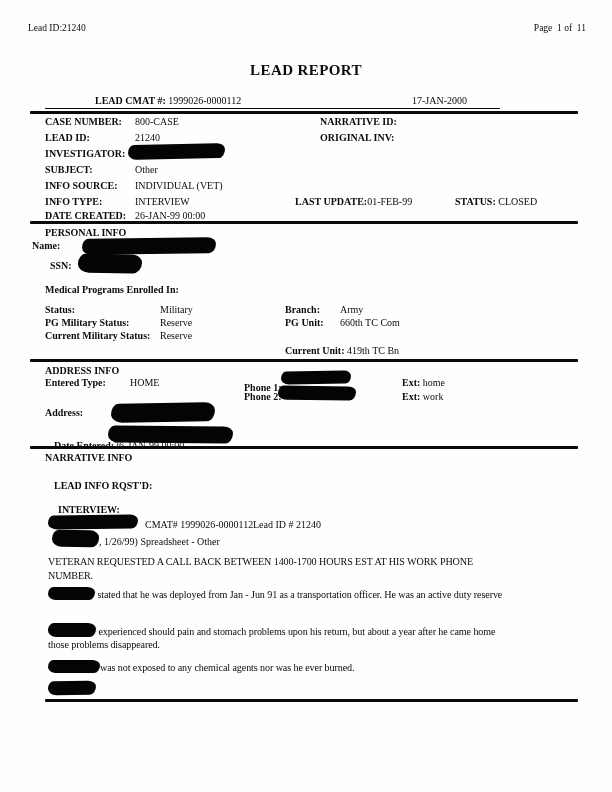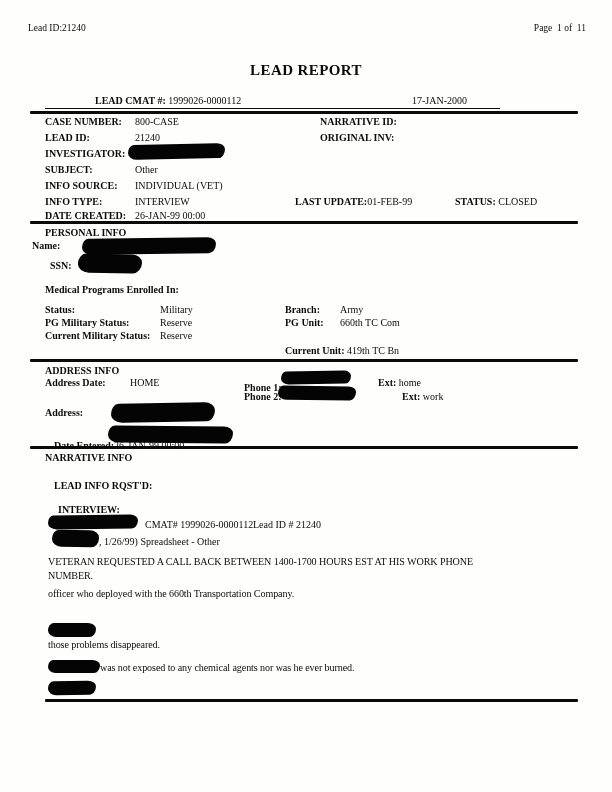--- a/index.html
+++ b/index.html
@@ -118,26 +118,26 @@
       <span>419th TC Bn</span>
     </span>
 
     <div class="hr hr-thick" style="left:30px;top:359px;width:548px"></div>
   </section>
 
   
   <section>
     <span class="abs b" style="left:45px;top:365px">ADDRESS INFO</span>
 
-    <span class="abs b" style="left:45px;top:377px">Address Date:</span>
+    <span class="abs b" style="left:45px;top:377px">Entered Type:</span>
     <span class="abs" style="left:130px;top:377px">HOME</span>
 
     <span class="abs b" style="left:244px;top:382px">Phone 1:</span>
     <div class="redact" style="left:281px;top:371px;width:70px;height:13px;transform:rotate(-1deg)"></div>
-    <span class="abs" style="left:378px;top:377px">
+    <span class="abs" style="left:402px;top:377px">
       <span class="b">Ext:</span>
       <span>home</span>
     </span>
 
     <span class="abs b" style="left:244px;top:391px">Phone 2:</span>
     <div class="redact" style="left:278px;top:386px;width:78px;height:14px;transform:rotate(.7deg)"></div>
     <span class="abs" style="left:402px;top:391px">
       <span class="b">Ext:</span>
       <span>work</span>
     </span>
@@ -167,25 +167,25 @@
 
     <div class="redact" style="left:52px;top:530px;width:47px;height:17px;transform:rotate(1deg);border-radius:9px 12px 10px 12px / 12px 9px 12px 10px"></div>
     <span class="abs" style="left:99px;top:536px">, 1/26/99) Spreadsheet - Other</span>
 
     <div class="para" style="left:48px;top:555px">
       <div>VETERAN REQUESTED A CALL BACK BETWEEN 1400-1700 HOURS EST AT HIS WORK PHONE</div>
       <div>NUMBER.</div>
     </div>
 
     <div class="para" style="left:48px;top:587px">
-      <div>officer who deployed with the 660th Transportation Company.</div>
+      <div><span class="redact-inline" style="width:47px;height:13px"></span><span> stated that he was deployed from Jan - Jun 91 as a transportation officer.  He was an active duty reserve</span></div>
     </div>
 
     <div class="para" style="left:48px;top:623px">
-      <div><span class="redact-inline" style="width:48px;height:14px;border-radius:8px 11px 9px 11px / 10px 8px 11px 9px"></span></div>
+      <div><span class="redact-inline" style="width:48px;height:14px;border-radius:8px 11px 9px 11px / 10px 8px 11px 9px"></span><span> experienced should pain and stomach problems upon his return, but about a year after he came home</span></div>
       <div>those problems disappeared.</div>
     </div>
 
     <div class="para" style="left:48px;top:660px">
       <div><span class="redact-inline" style="width:52px;height:13px"></span><span>was not exposed to any chemical agents nor was he ever burned.</span></div>
     </div>
 
     <div class="para" style="left:48px;top:681px">
       <div><span class="redact-inline" style="width:48px;height:14px;transform:rotate(-1deg)"></span></div>
     </div>

